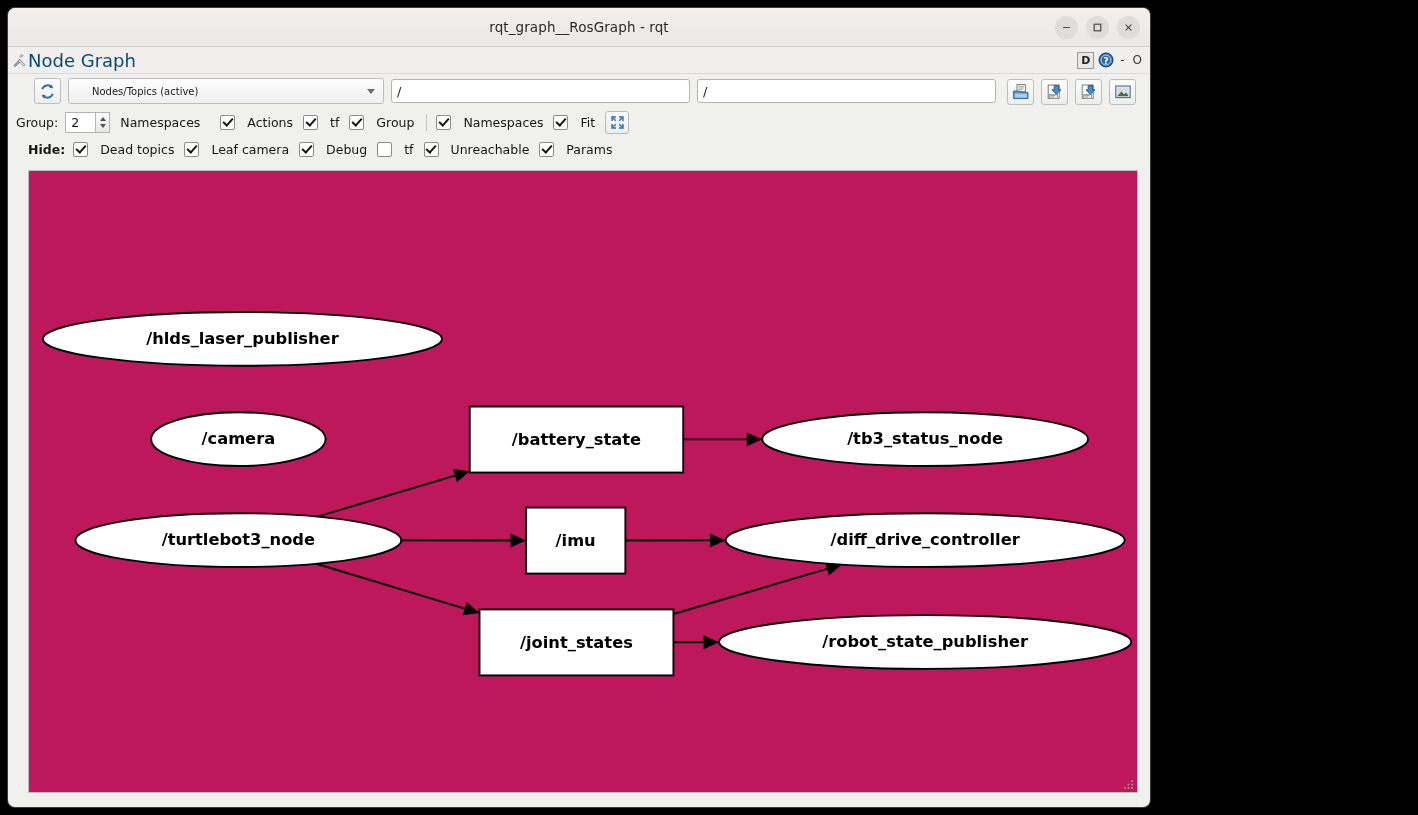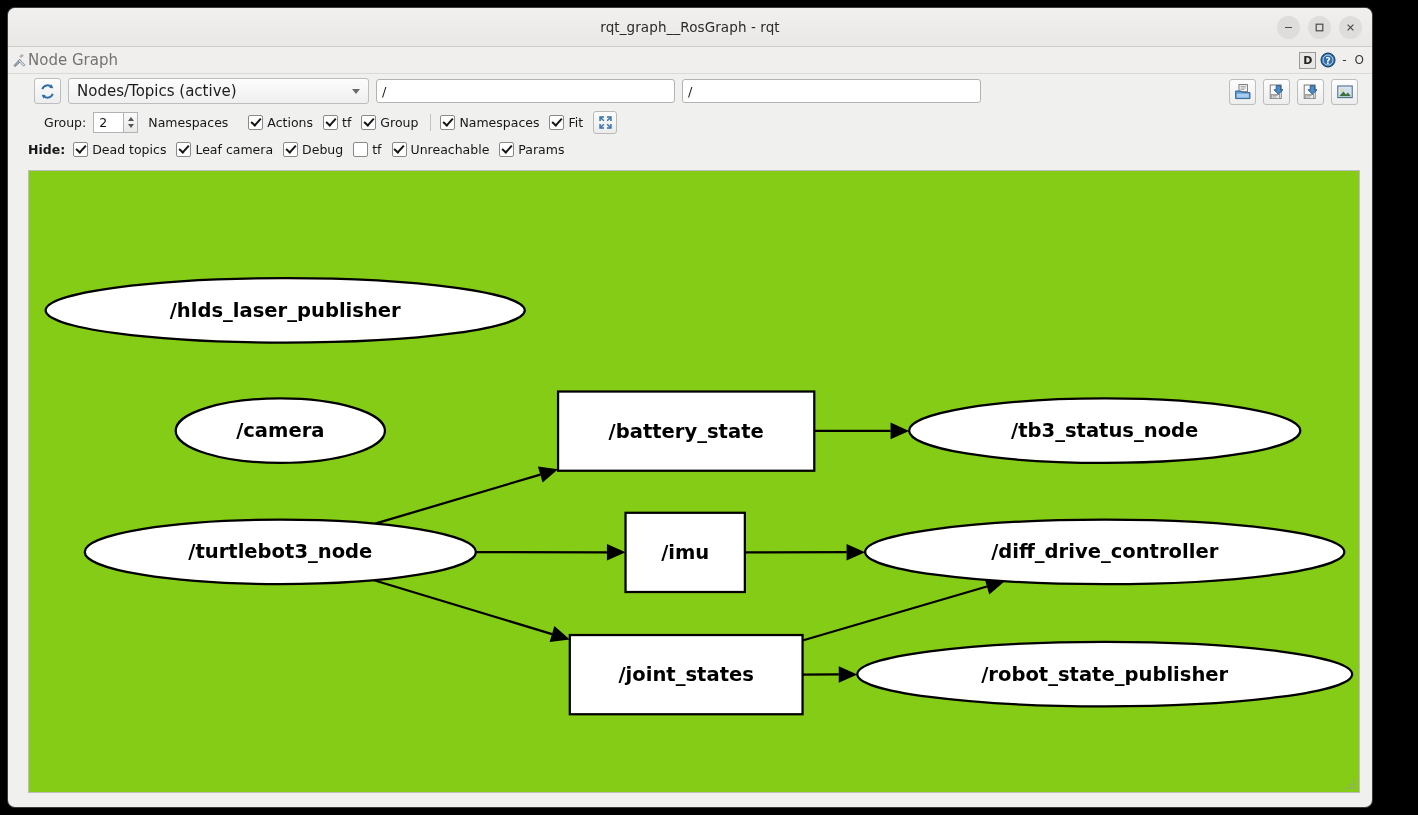--- a/index.html
+++ b/index.html
@@ -12,21 +12,21 @@
     height: 815px;
     font-family: "DejaVu Sans", "Liberation Sans", sans-serif;
     overflow: hidden;
   }
 
   
   #window {
     position: absolute;
     left: 8px;
     top: 8px;
-    width: 1364px;
+    width: 1142px;
     height: 799px;
     background: #f0f0ef;
     border-radius: 7px;
     box-shadow: 0 0 0 1px #3c3c3c;
     overflow: hidden;
     display: flex;
     flex-direction: column;
   }
 
   
@@ -76,22 +76,22 @@
     position: relative;
     height: 26px;
     min-height: 26px;
     background: #f0efed;
     border-bottom: 1px solid #dcdad6;
     display: flex;
     align-items: center;
     padding-left: 4px;
   }
   #dock-title {
-    font-size: 15px;
-    color: #737373;
+    font-size: 18px;
+    color: #0c4a6e;
   }
   .dock-icon {
     width: 15px;
     height: 15px;
     margin-right: 1px;
     flex: 0 0 auto;
   }
   .dock-right {
     position: absolute;
     right: 6px;
@@ -142,22 +142,22 @@
   }
   .combo {
     position: relative;
     width: 291px;
     height: 24px;
     border: 1px solid #bdbdbd;
     border-radius: 3px;
     background: linear-gradient(#fdfdfd, #efefef);
     display: flex;
     align-items: center;
-    padding-left: 8px;
-    font-size: 15px;
+    padding-left: 23px;
+    font-size: 10px;
     color: #1c1c1c;
   }
   .combo .arrow {
     position: absolute;
     right: 8px;
     top: 50%;
     margin-top: -2px;
     width: 0; height: 0;
     border-left: 4.5px solid transparent;
     border-right: 4.5px solid transparent;
@@ -184,21 +184,21 @@
     top: 5px;
     display: flex;
     gap: 7px;
   }
 
   #toolbar2 {
     height: 28px;
     min-height: 28px;
     display: flex;
     align-items: center;
-    padding-left: 36px;
+    padding-left: 8px;
     gap: 0px;
     font-size: 12.5px;
     color: #171717;
   }
   #toolbar3 {
     height: 26px;
     min-height: 26px;
     display: flex;
     align-items: center;
     padding-left: 20px;
@@ -229,21 +229,21 @@
     align-items: center;
     justify-content: center;
     gap: 3px;
     box-sizing: border-box;
   }
   .sp-up { width:0;height:0;border-left:3.5px solid transparent;border-right:3.5px solid transparent;border-bottom:4px solid #555; }
   .sp-dn { width:0;height:0;border-left:3.5px solid transparent;border-right:3.5px solid transparent;border-top:4px solid #555; }
   .cbx {
     display: inline-flex;
     align-items: center;
-    gap: 4px;
+    gap: 12px;
     margin-right: 10px;
     white-space: nowrap;
   }
   .box {
     width: 13px;
     height: 13px;
     border: 1px solid #8a8a8a;
     background: #fff;
     border-radius: 2px;
     position: relative;
@@ -271,21 +271,21 @@
     border: 1px solid #b9b9b9;
     border-radius: 3px;
     background: linear-gradient(#fcfcfc, #ececec);
     display: flex; align-items: center; justify-content: center;
   }
 
   
   #canvas-wrap {
     flex: 1;
     margin: 8px 12px 14px 20px;
-    background: #84cc16;
+    background: #be185d;
     border: 1px solid #bdbdbd;
     position: relative;
     overflow: hidden;
   }
   #graph-svg { display: block; width: 100%; height: 100%; }
   .gnode-shape { fill: #ffffff; stroke: #000000; stroke-width: 2.3; }
   .gnode-label {
     font-family: "DejaVu Sans", "Liberation Sans", sans-serif;
     font-weight: bold;
     font-size: 20px;

